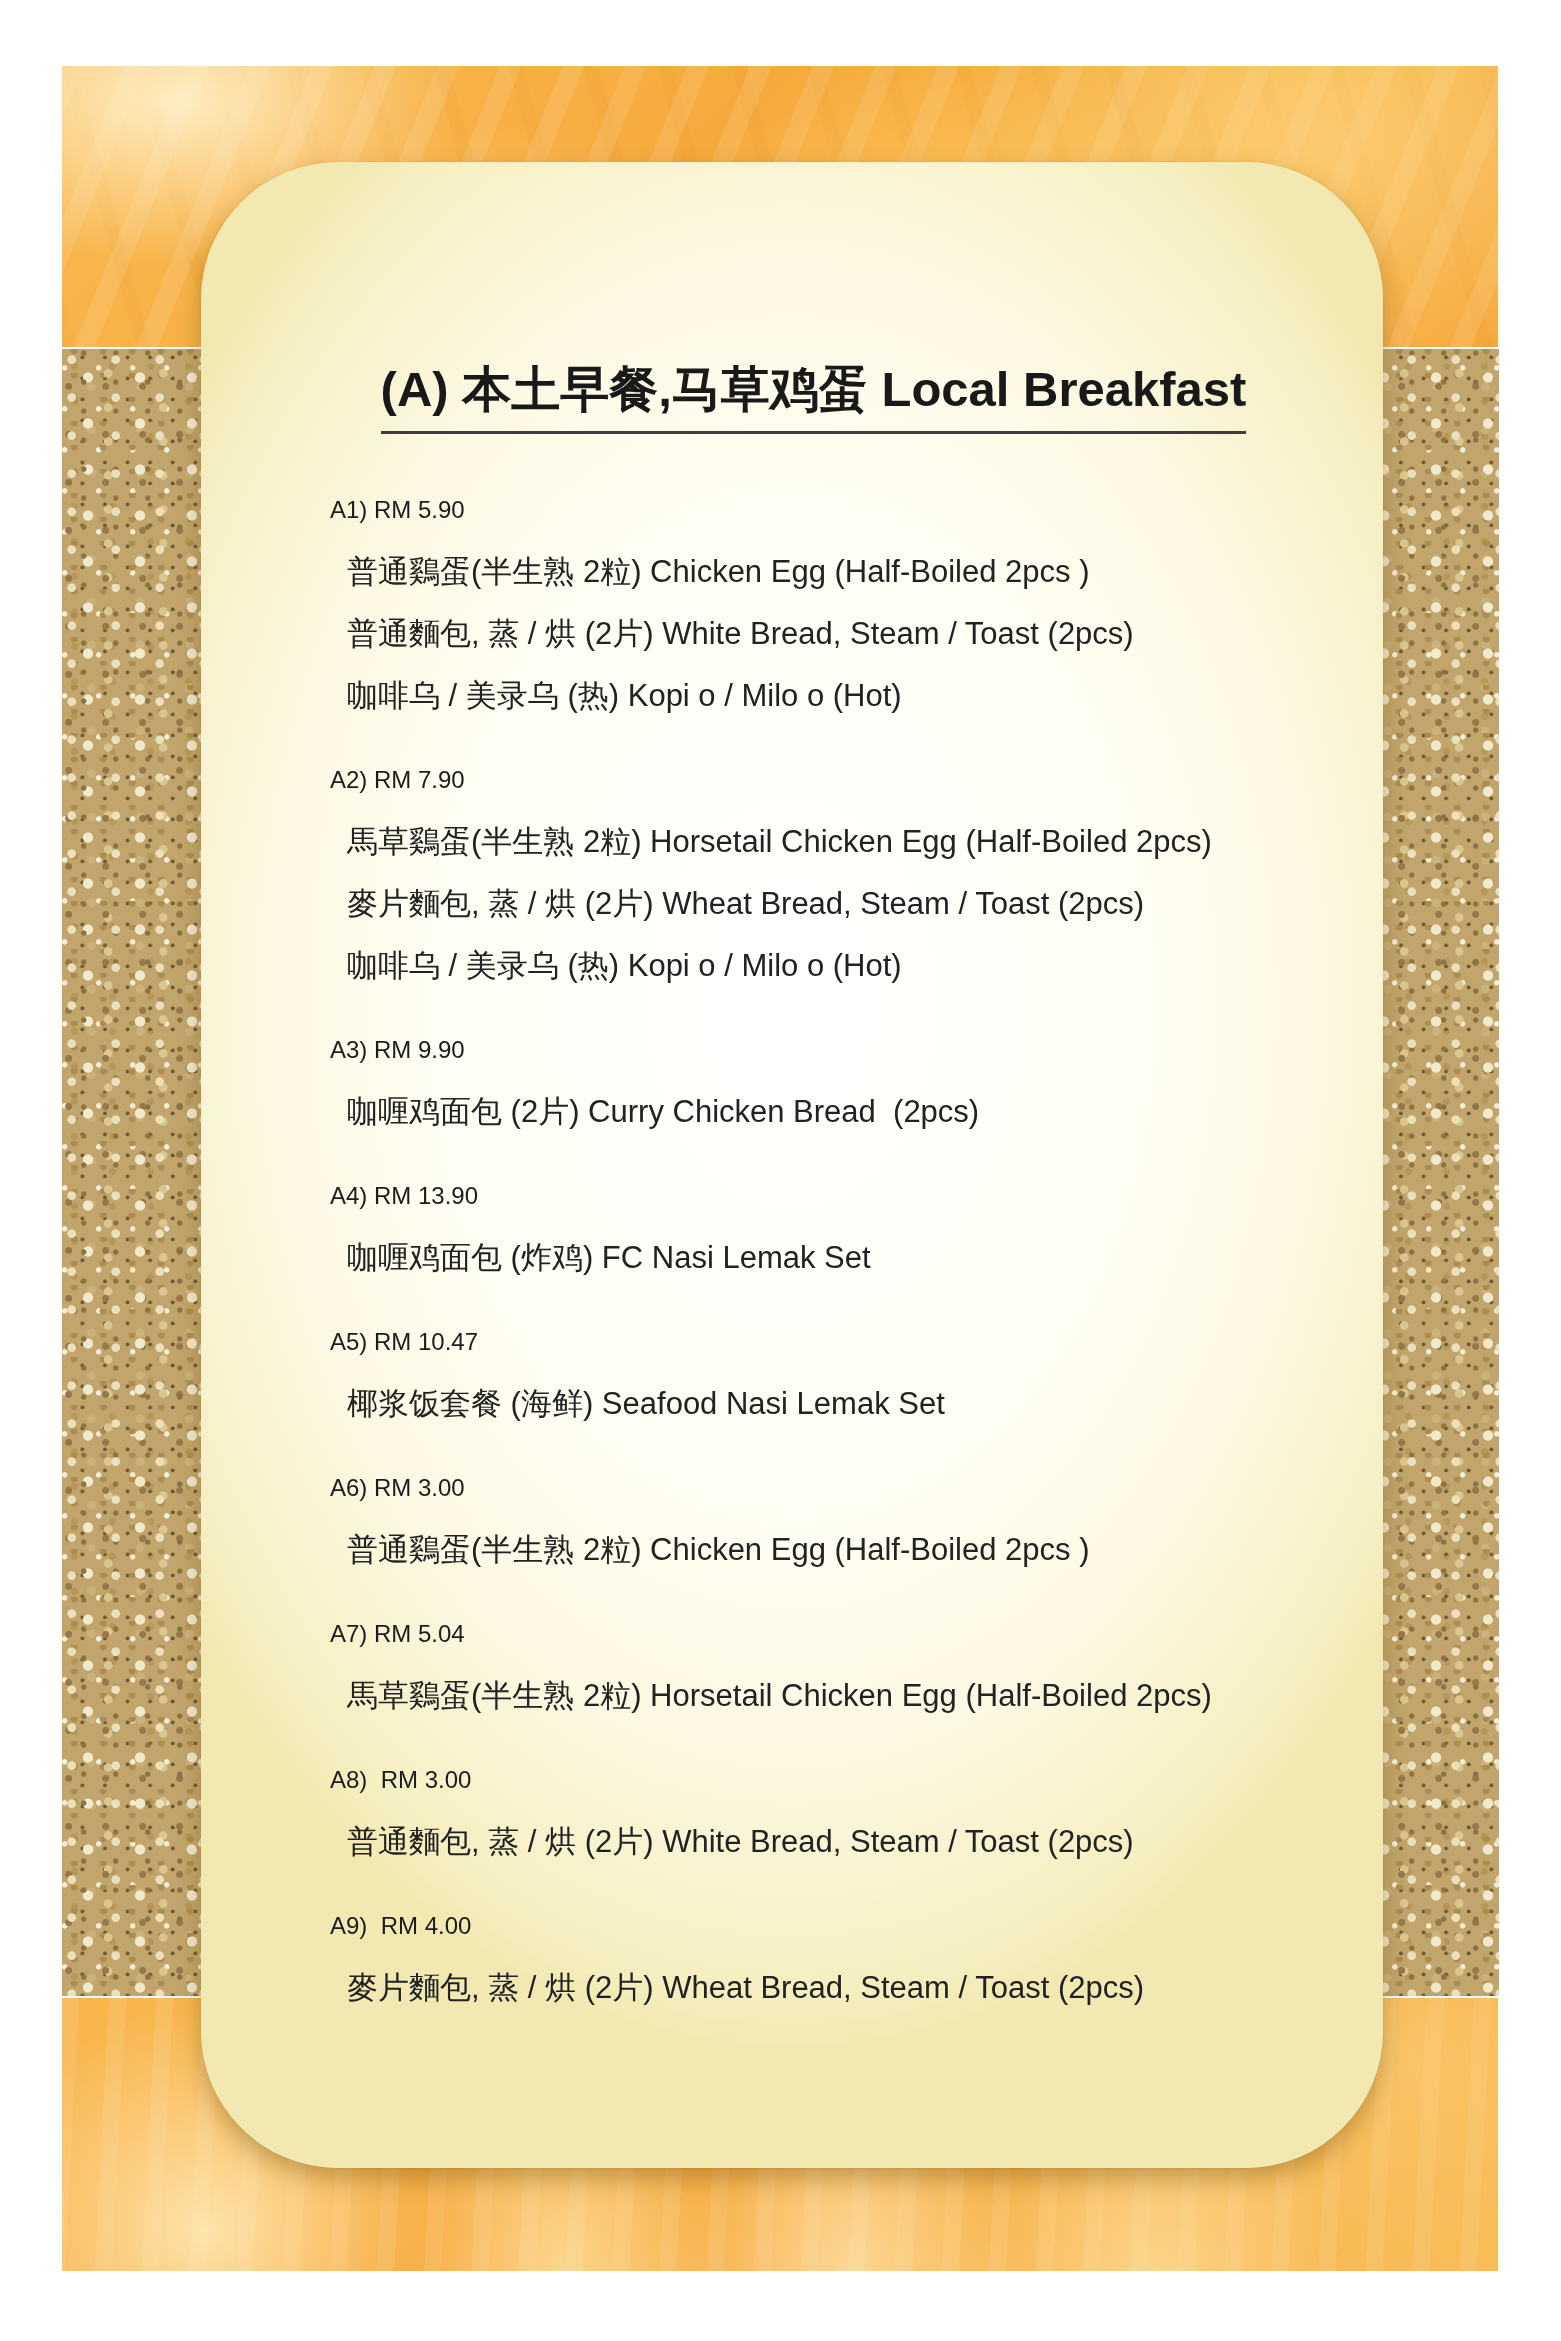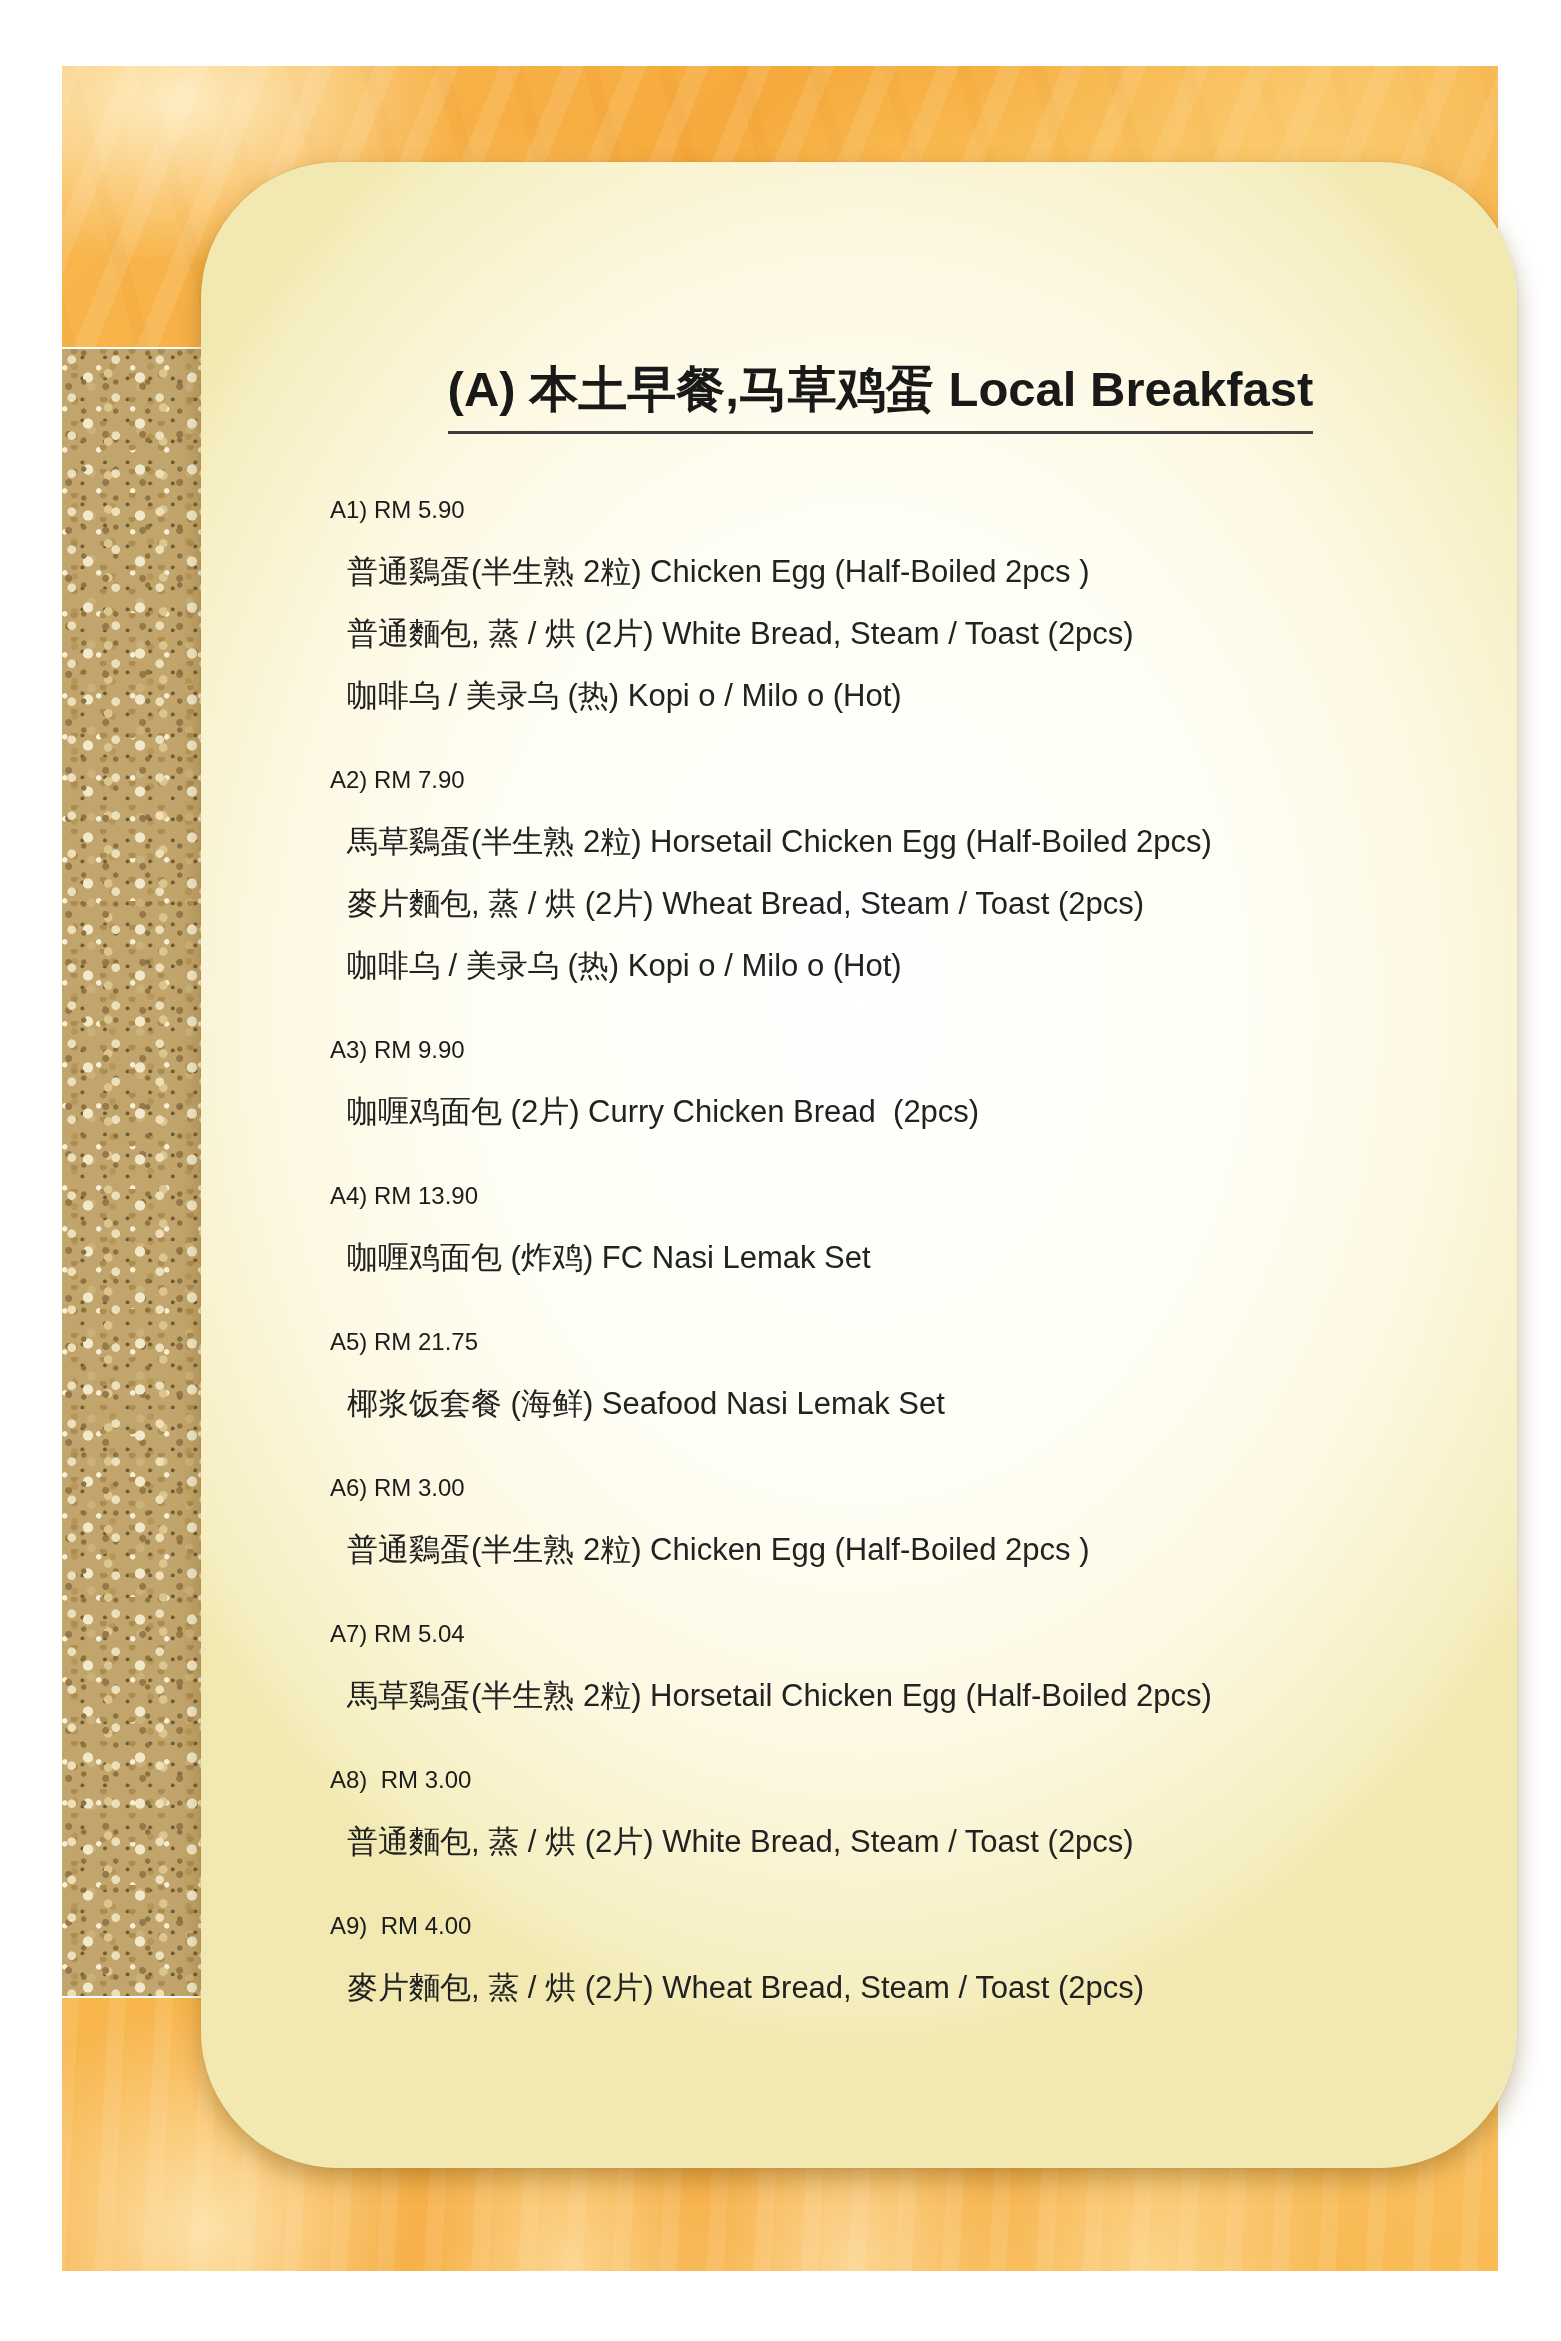--- a/index.html
+++ b/index.html
@@ -46,21 +46,21 @@
       radial-gradient(circle at 90% 40%, #6f5a32 0 1.6px, rgba(0,0,0,0) 2.3px),
       radial-gradient(circle at 60% 88%, #cbb27b 0 3.9px, rgba(0,0,0,0) 4.7px),
       radial-gradient(circle at 33% 50%, #b69759 0 3.1px, rgba(0,0,0,0) 3.9px);
     background-size: 44px 38px, 32px 29px, 52px 46px, 37px 48px, 55px 34px,
                      29px 24px, 34px 41px, 22.6px 21px, 49px 43px, 38px 35px;
   }
   .sand-left{left:62px;}
   .sand-right{left:1358px;}
   
   .card{
-    position:absolute;left:201px;top:162px;width:1316px;height:2006px;
+    position:absolute;left:201px;top:162px;width:1182px;height:2006px;
     border-radius:137px;
     background:
       radial-gradient(ellipse 62% 52% at 50% 42%, #ffffff 0%, #fffef4 48%, #fdf8e2 72%, #f6efc2 94%, #f2e9b2 100%);
     box-shadow:0 11px 23.4px rgba(110,75,10,.38), 0 0 1.6px rgba(150,110,30,.25);
   }
   .card-inner{position:absolute;left:129px;right:86px;top:195px;}
   .title-row{margin:0 0 45px 0;text-align:center;}
   .title{
     display:inline-block;font-size:49px;font-weight:bold;color:#191919;
     letter-spacing:0px;border-bottom:3.9px solid #3d3d3d;padding-bottom:7.8px;
@@ -101,21 +101,21 @@
     <div class="price">A3) RM 9.90</div>
   <div class="line">咖喱鸡面包 (2片) Curry Chicken Bread  (2pcs)</div>
           </div>
 
   <div class="item">
     <div class="price">A4) RM 13.90</div>
   <div class="line">咖喱鸡面包 (炸鸡) FC Nasi Lemak Set</div>
           </div>
 
   <div class="item">
-    <div class="price">A5) RM 21.75</div>
+    <div class="price">A5) RM 10.47</div>
   <div class="line">椰浆饭套餐 (海鲜) Seafood Nasi Lemak Set</div>
           </div>
 
   <div class="item">
     <div class="price">A6) RM 3.00</div>
   <div class="line">普通鷄蛋(半生熟 2粒) Chicken Egg (Half-Boiled 2pcs )</div>
           </div>
 
   <div class="item">
     <div class="price">A7) RM 5.04</div>

